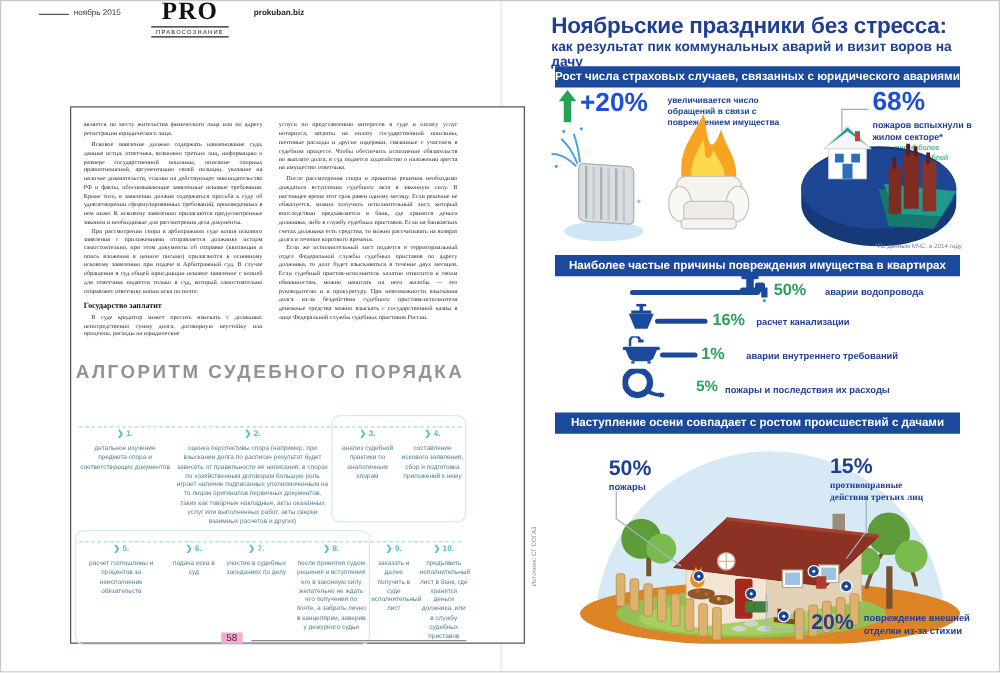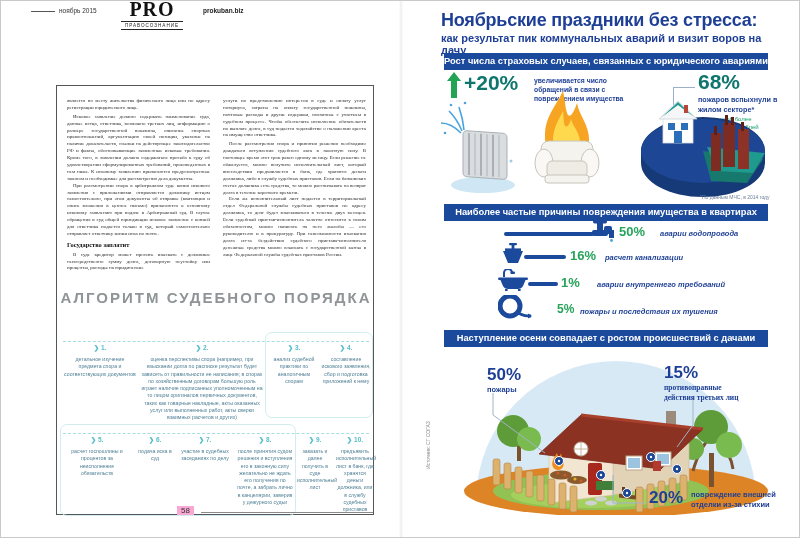--- a/index.html
+++ b/index.html
@@ -9,21 +9,21 @@
   .abs{position:absolute;}
   .fold{position:absolute;left:398px;top:0;width:4px;height:538px;
         background:linear-gradient(90deg,rgba(0,0,0,0),rgba(0,0,0,0.07),rgba(0,0,0,0));}
   .lp-date{position:absolute;left:58px;top:6px;font-size:6.5px;color:#333;}
   .lp-date-rule{position:absolute;left:30px;top:10px;width:24px;border-top:1px solid #555;}
   .lp-logo{position:absolute;left:120px;top:-2px;width:62px;text-align:center;}
   .lp-logo-main{font-family:"Liberation Serif",serif;font-weight:bold;font-size:20px;color:#111;line-height:1;letter-spacing:1px;}
   .lp-logo-sub{display:block;font-size:4.6px;letter-spacing:1px;color:#222;border-top:1px solid #222;border-bottom:1px solid #222;padding:1px 0;margin-top:1px;}
   .lp-site{position:absolute;left:202px;top:6px;font-size:6.5px;font-weight:bold;color:#222;}
 
-  .article-box{position:absolute;left:55px;top:84px;width:318px;height:430px;border:1px solid #55565a;background:#fff;}
+  .article-box{position:absolute;left:55px;top:84px;width:364px;height:430px;border:1px solid #55565a;background:#fff;}
   .cols{position:absolute;left:10px;top:12px;width:300px;height:190px;overflow:hidden;}
   .col{position:absolute;top:0;width:143px;font-family:"Liberation Serif",serif;
        font-size:5px;line-height:1.38;color:#2e2e2e;text-align:justify;}
   .col1{left:0;} .col2{left:156px;}
   .col p{margin:0 0 2px 0;}
   .col p.ind{text-indent:6px;margin-bottom:0;}
   .subhead{font-weight:bold;font-size:6.4px;color:#101010;margin:3px 0 2px 0;font-family:"Liberation Serif",serif;}
 
   .algo-title{position:absolute;left:0;width:318px;top:202px;text-align:center;
               font-weight:bold;font-size:15px;letter-spacing:2px;color:#8f9496;line-height:1.3;}
@@ -37,32 +37,32 @@
   .page-num{position:absolute;left:176px;top:505px;background:#f9a8d4;padding:0 4px;font-size:8px;color:#333;}
   .page-rule{position:absolute;left:200px;top:511px;width:172px;border-top:1px solid #8a8a8a;}
 
   
   .rp-title{position:absolute;left:440px;top:9px;width:340px;font-size:18px;font-weight:bold;color:#1e3f96;letter-spacing:-0.2px;}
   .rp-subtitle{position:absolute;left:440px;top:31px;width:340px;font-size:11px;font-weight:bold;color:#1e3f96;}
   .band{position:absolute;left:443px;width:324px;height:17px;background:#1b4a9c;color:#ffffff;
         font-size:9.3px;font-weight:bold;text-align:center;line-height:17px;}
   .band1{top:52px;} .band2{top:203px;} .band3{top:329px;}
 
-  .big-pct{position:absolute;font-weight:bold;color:#0f766e;font-size:21px;}
+  .big-pct{position:absolute;font-weight:bold;color:#1d4ed8;font-size:21px;}
   .pct-caption{position:absolute;font-size:6.8px;font-weight:bold;color:#1e4095;line-height:1.35;}
   .green-caption{position:absolute;font-size:6px;color:#18a06b;line-height:1.4;}
   .green-strong{font-weight:bold;text-decoration:underline;}
   .connector68{position:absolute;left:672px;top:86px;width:22px;height:42px;
                border-left:1px solid #9ab0c8;border-top:1px solid #9ab0c8;}
   .footnote{position:absolute;left:699px;top:193px;font-size:5px;color:#6b7f9a;}
 
   .cause-bar{position:absolute;background:#1b4a9c;border-radius:2px;}
   .cause-pct{position:absolute;font-weight:bold;color:#27a35a;font-size:13px;}
   .cause-pct.small{font-size:12px;}
-  .cause-label{position:absolute;font-size:7.5px;font-weight:bold;color:#1e4095;font-style:italic;}
+  .cause-label{position:absolute;font-size:7.5px;font-weight:bold;color:#1e4095;}
 
   .dacha-pct{position:absolute;font-weight:bold;color:#1e3f96;font-size:17px;}
   .dacha-label{position:absolute;font-size:7.5px;font-weight:bold;color:#1e4095;line-height:1.3;}
 
   .v-source{position:absolute;left:424px;top:468px;font-size:5px;color:#8a8a8a;
             transform:rotate(-90deg);transform-origin:0 0;white-space:nowrap;}
 </style>
 </head>
 <body>
 
@@ -273,21 +273,21 @@
     <div class="cause-bar" style="left:527px;top:281px;width:30px;height:3.5px;"></div>
     <div class="cause-pct" style="left:560px;top:274px;">1%</div>
     <div class="cause-label" style="left:596px;top:279px;">аварии внутреннего требований</div>
 
     <svg class="abs" style="left:497px;top:294px;" width="34" height="24" viewBox="0 0 34 24">
       <circle cx="12" cy="11" r="10" fill="none" stroke="#1b4a9c" stroke-width="5"></circle>
       <path d="M20,18 C26,21 28,21 33,21" stroke="#1b4a9c" stroke-width="3" fill="none"></path>
       <polygon points="30,18.6 34,21 30,23.4" fill="#1b4a9c"></polygon>
     </svg>
     <div class="cause-pct small" style="left:556px;top:301px;">5%</div>
-    <div class="cause-label" style="left:579px;top:306px;">пожары и последствия их тушения</div>
+    <div class="cause-label" style="left:579px;top:306px;">пожары и последствия их расходы</div>
 
     <div class="band band3">Наступление осени совпадает с ростом происшествий с дачами</div>
 
     <svg class="abs" style="left:440px;top:352px;" width="340" height="162" viewBox="0 0 340 162">
       <path d="M35,148 A140,140 0 0 1 315,148 Z" fill="#d8e9f6"></path>
       <ellipse cx="175" cy="138" rx="152" ry="26" fill="#dd8427"></ellipse>
       <ellipse cx="160" cy="138" rx="108" ry="19" fill="#93c254"></ellipse>
       <ellipse cx="150" cy="142" rx="80" ry="13" fill="#a5d05e"></ellipse>
 
       <g>

